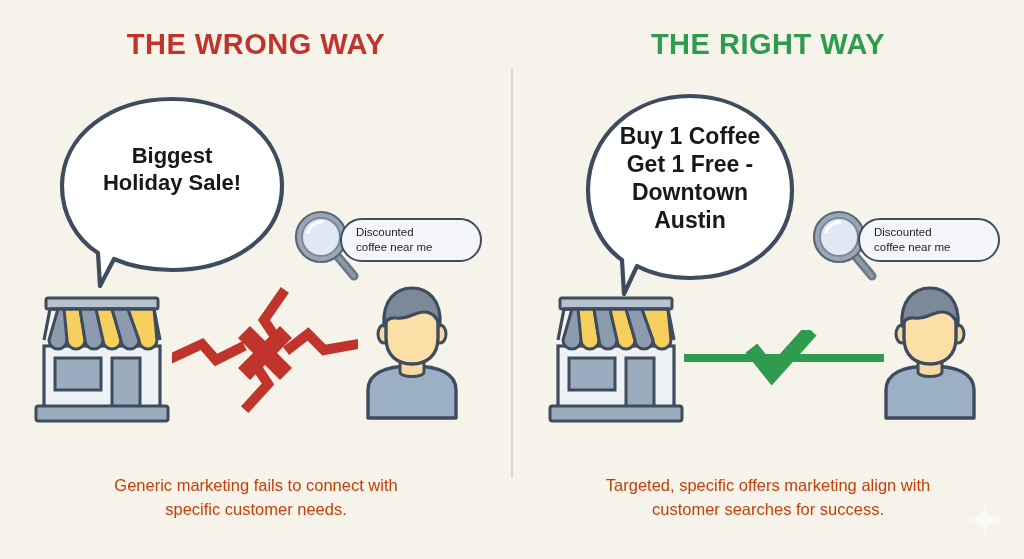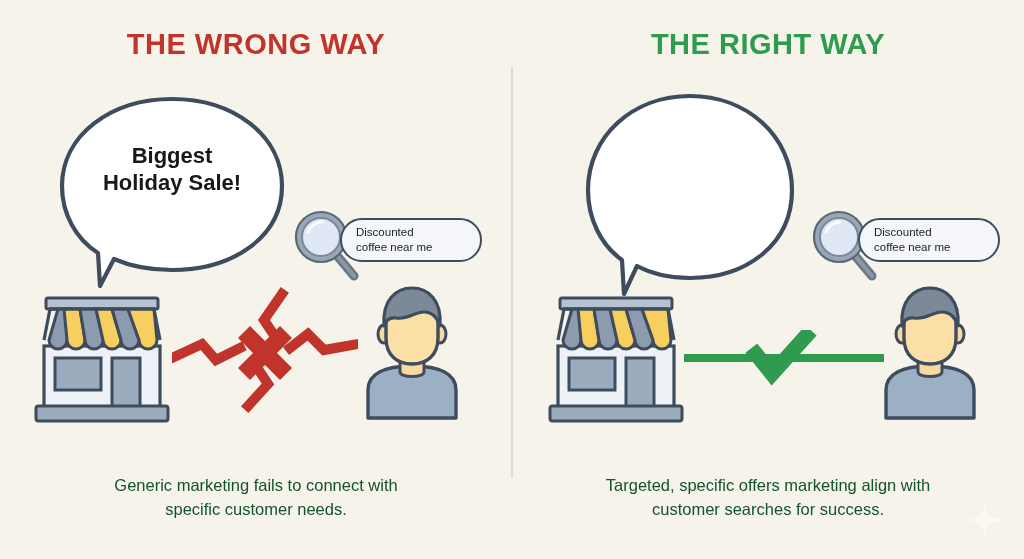--- a/index.html
+++ b/index.html
@@ -122,21 +122,21 @@
   .connector.good   { left: 172px; top: 330px; }
 
   
   .caption {
     position: absolute;
     bottom: 38px;
     left: 28px;
     width: 456px;
     text-align: center;
     font-size: 16.5px;
-    color: #14532d;
+    color: #c2410c;
     line-height: 1.42;
     white-space: pre-line;
   }
 
   
   .sparkle {
     position: absolute;
     right: 22px;
     bottom: 22px;
     width: 34px;
@@ -258,20 +258,24 @@
       <svg class="bubble-svg" width="212" height="205" viewBox="0 0 212 205">
         <path d="M106 4
                  C 163 4 208 44 208 98
                  C 208 152 163 186 106 186
                  C 86 186 68 182 53 174
                  L 40 202
                  L 38 168
                  C 17 153 4 127 4 98
                  C 4 44 49 4 106 4 Z" fill="#ffffff" stroke="#3e4c5e" stroke-width="4.2" stroke-linejoin="round"></path>
       </svg>
+      <div class="bubble-text">Buy 1 Coffee
+Get 1 Free -
+Downtown
+Austin</div>
     </div>
 
     <div class="search-callout right-cal">
       <svg class="mag-svg" width="72" height="76" viewBox="0 0 72 76">
         <line x1="42" y1="46" x2="62" y2="70" stroke="#6b7886" stroke-width="9" stroke-linecap="round"></line>
         <line x1="42" y1="46" x2="62" y2="70" stroke="#8d98a5" stroke-width="4" stroke-linecap="round"></line>
         <circle cx="29" cy="31" r="25" fill="#9aa7b6" stroke="#5a6878" stroke-width="2.2"></circle>
         <circle cx="29" cy="31" r="19" fill="#dfe8f4" stroke="#7b8899" stroke-width="2"></circle>
         <path d="M16 26 A 16 16 0 0 1 30 16" fill="none" stroke="#ffffff" stroke-width="3" stroke-linecap="round" opacity="0.95"></path>
       </svg>

